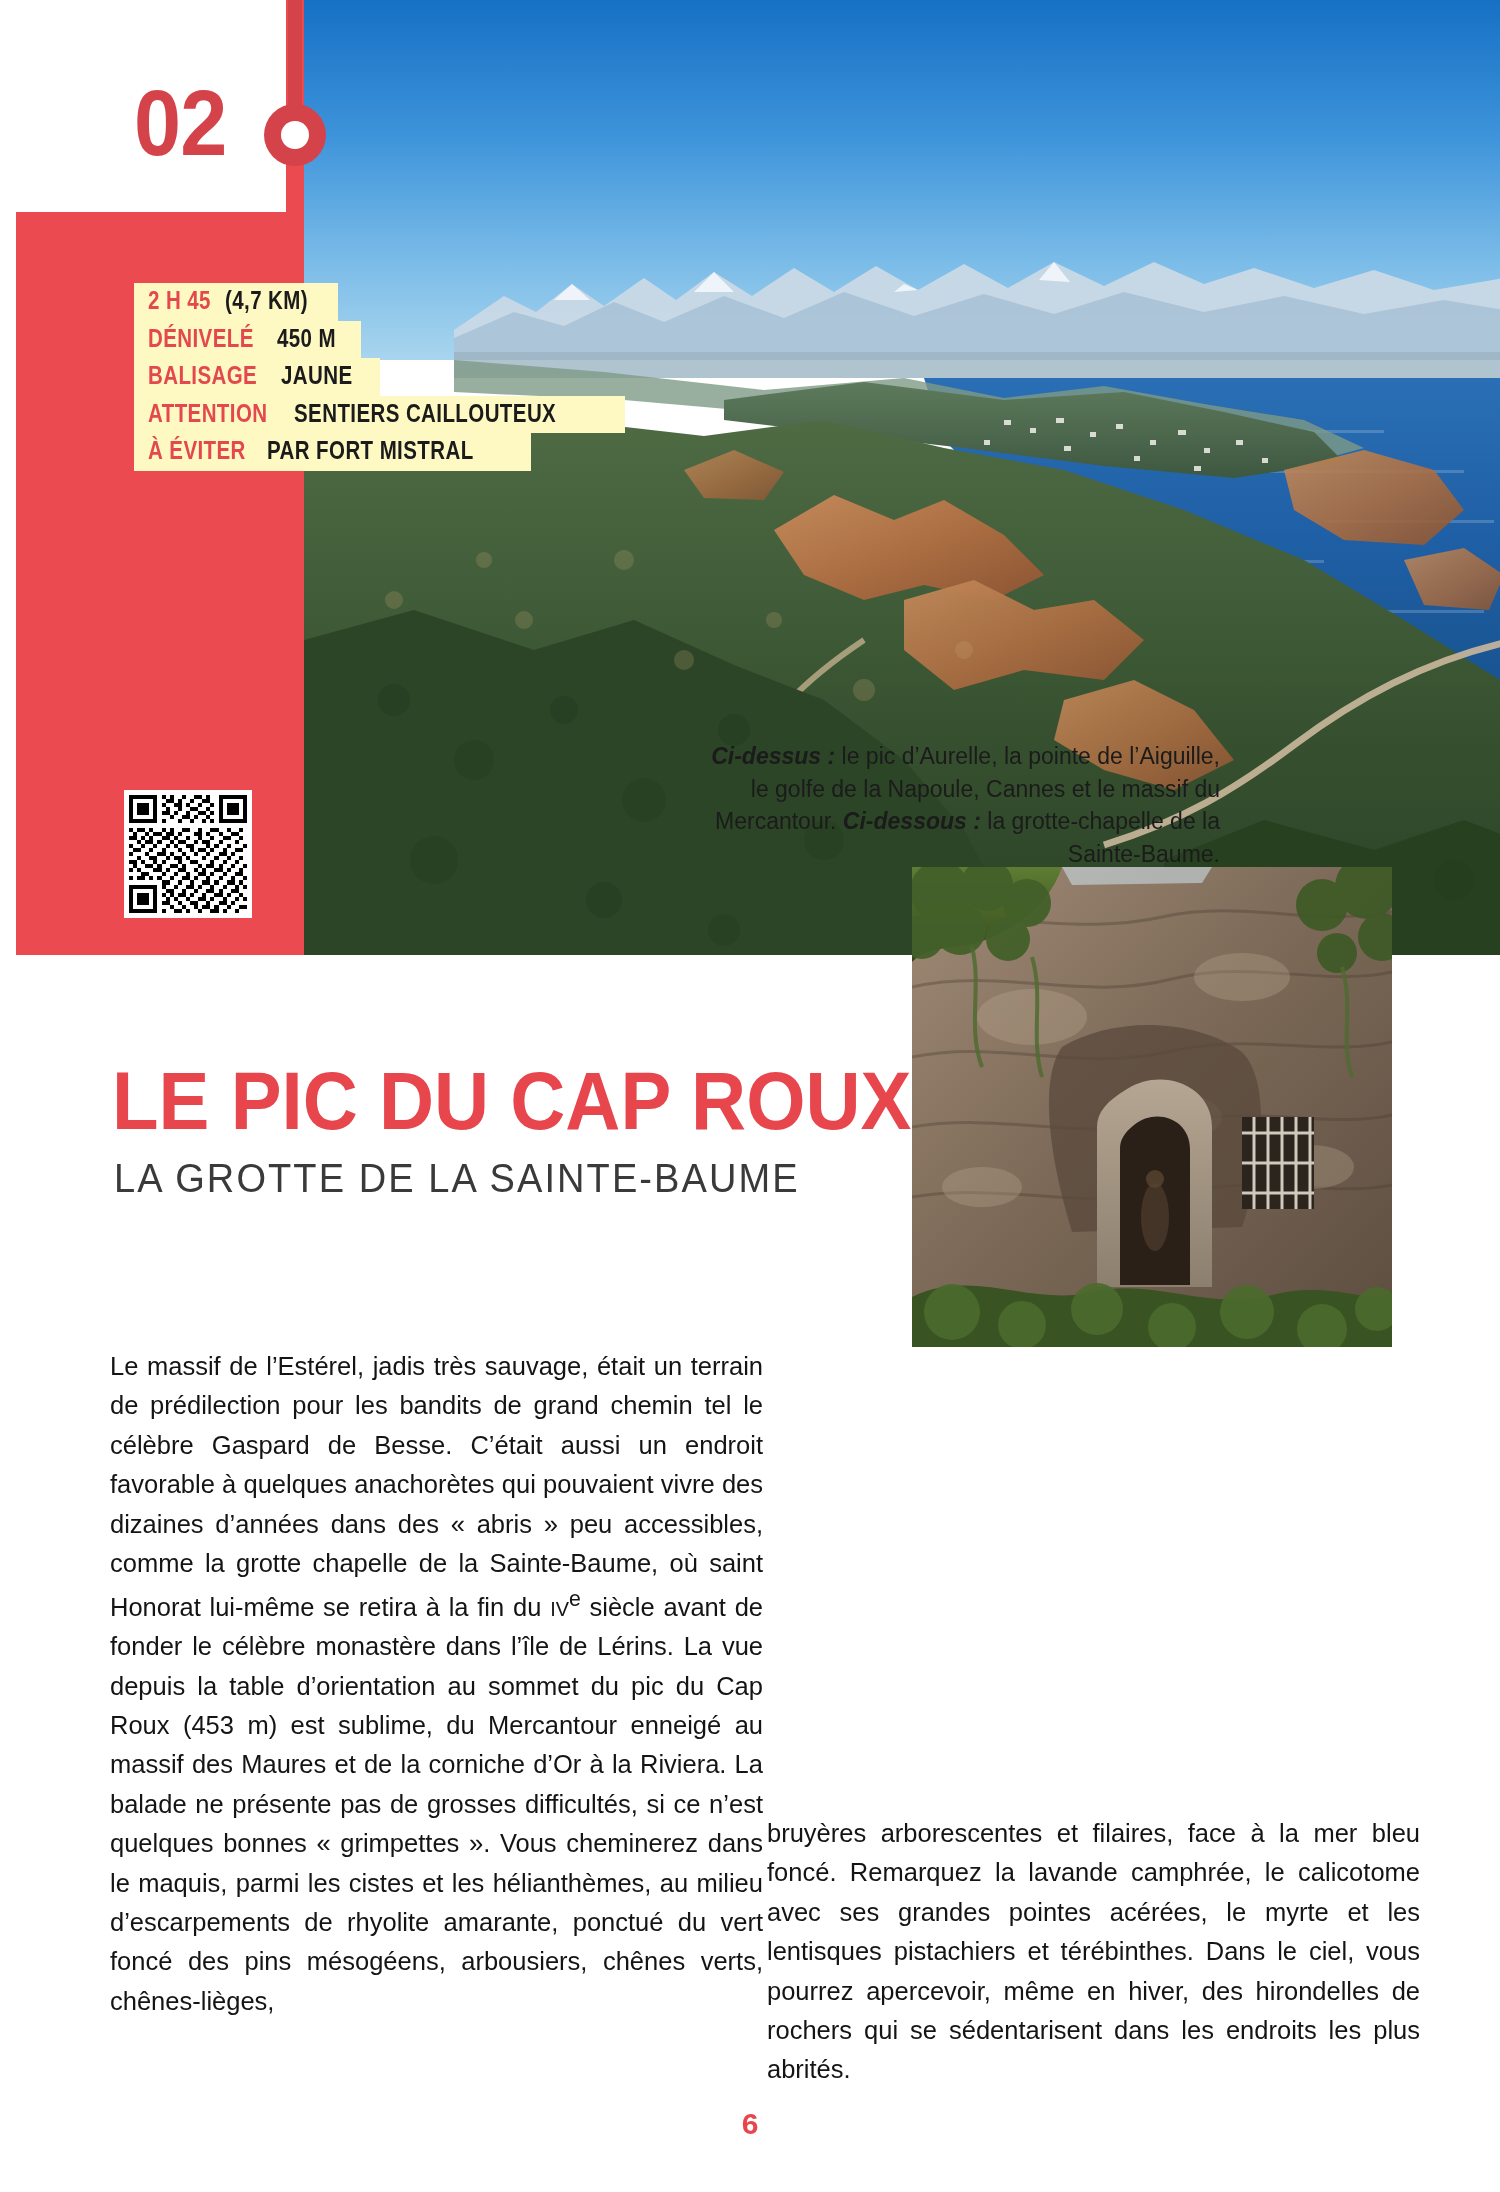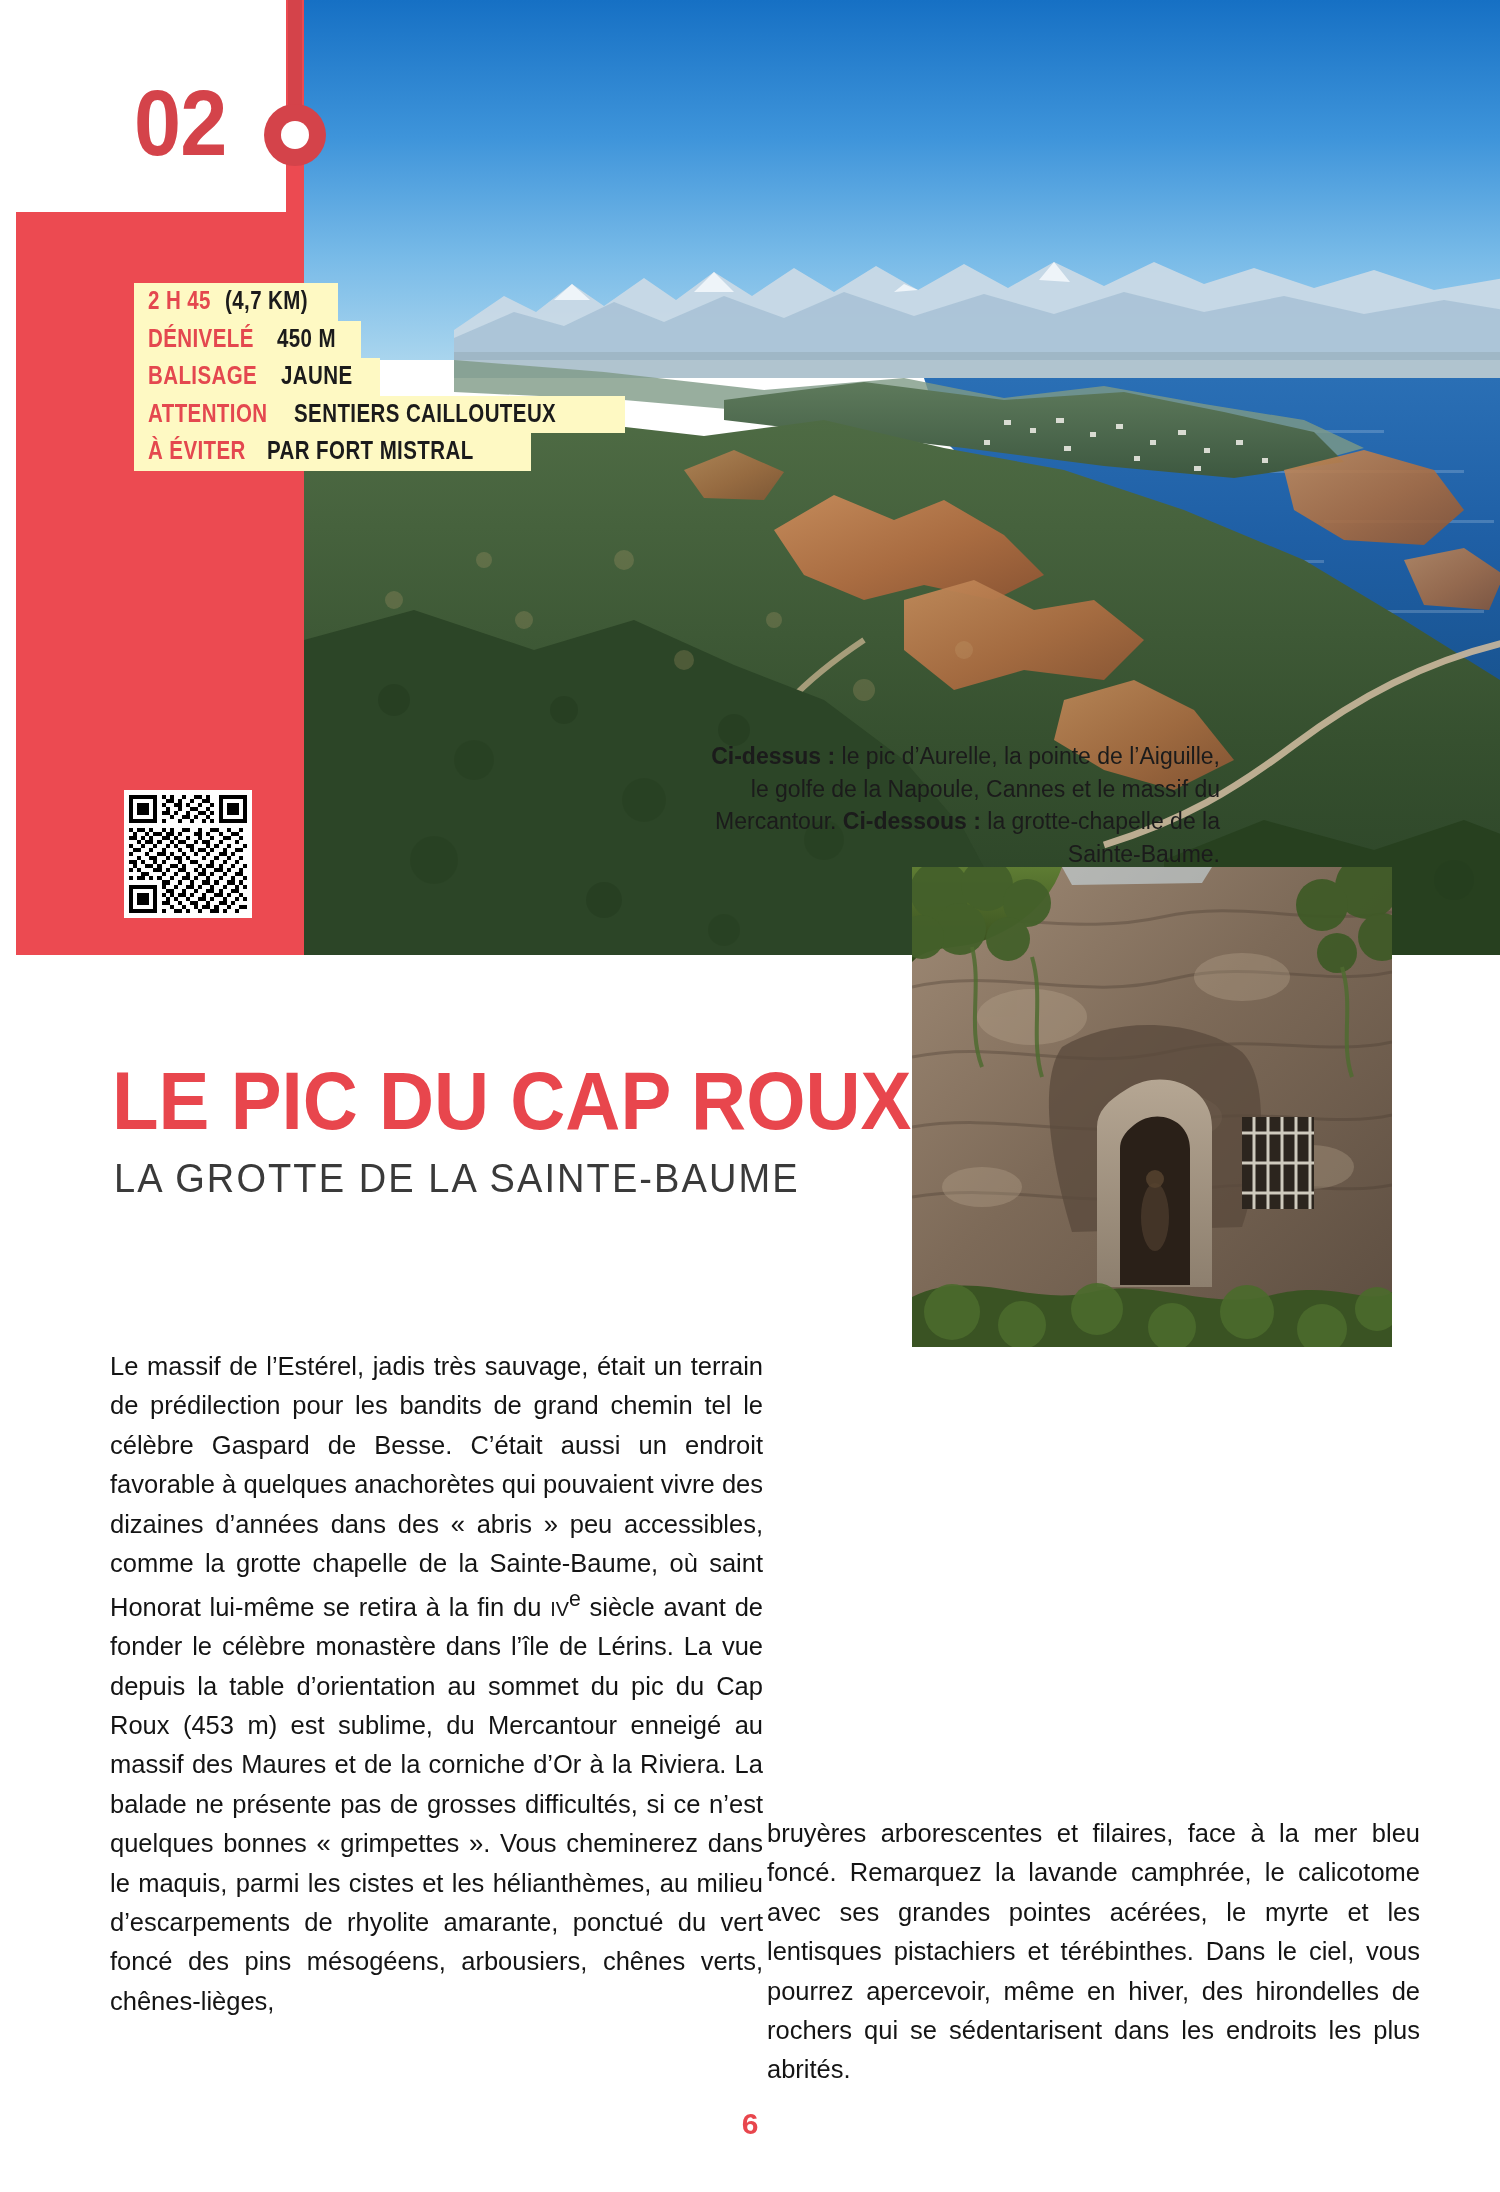--- a/index.html
+++ b/index.html
@@ -109,21 +109,21 @@
     white-space:nowrap;
   }
 
   
   .caption {
     position:absolute; left:700px; top:-215px; width:520px;
     text-align:right;
     font-size:23px; line-height:1.42; color:#1b1b1b;
     font-family:"Liberation Sans", sans-serif;
   }
-  .caption b { font-weight:bold; }
+  .caption b { font-weight:bold;font-style:italic; }
 
   
   .grotto {
     position:absolute; left:912px; top:-88px; width:480px; height:480px;
     overflow:hidden;
   }
   .grotto svg { display:block; width:480px; height:480px; }
 
   
   .col-left {

